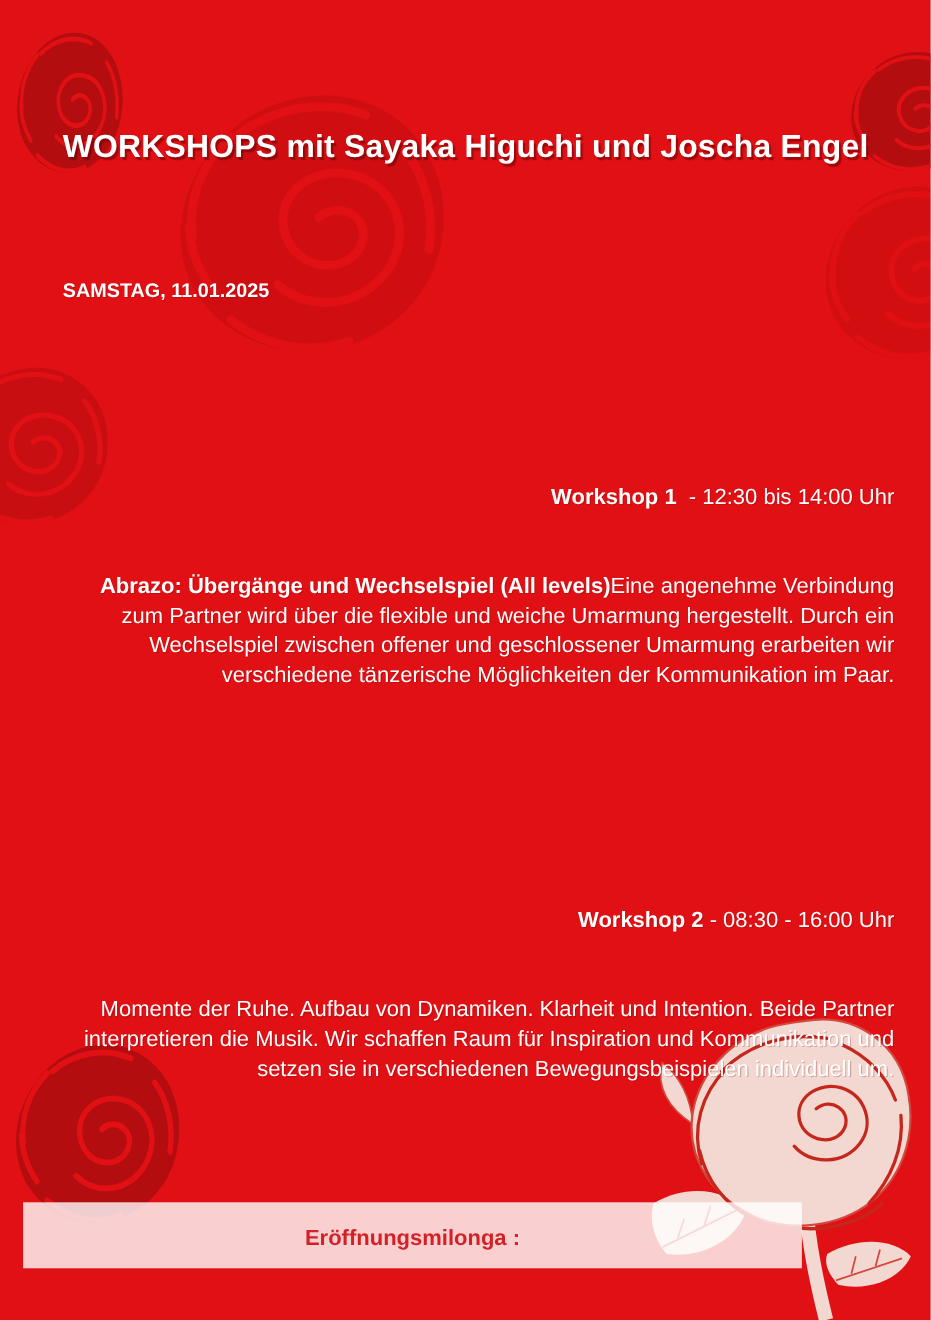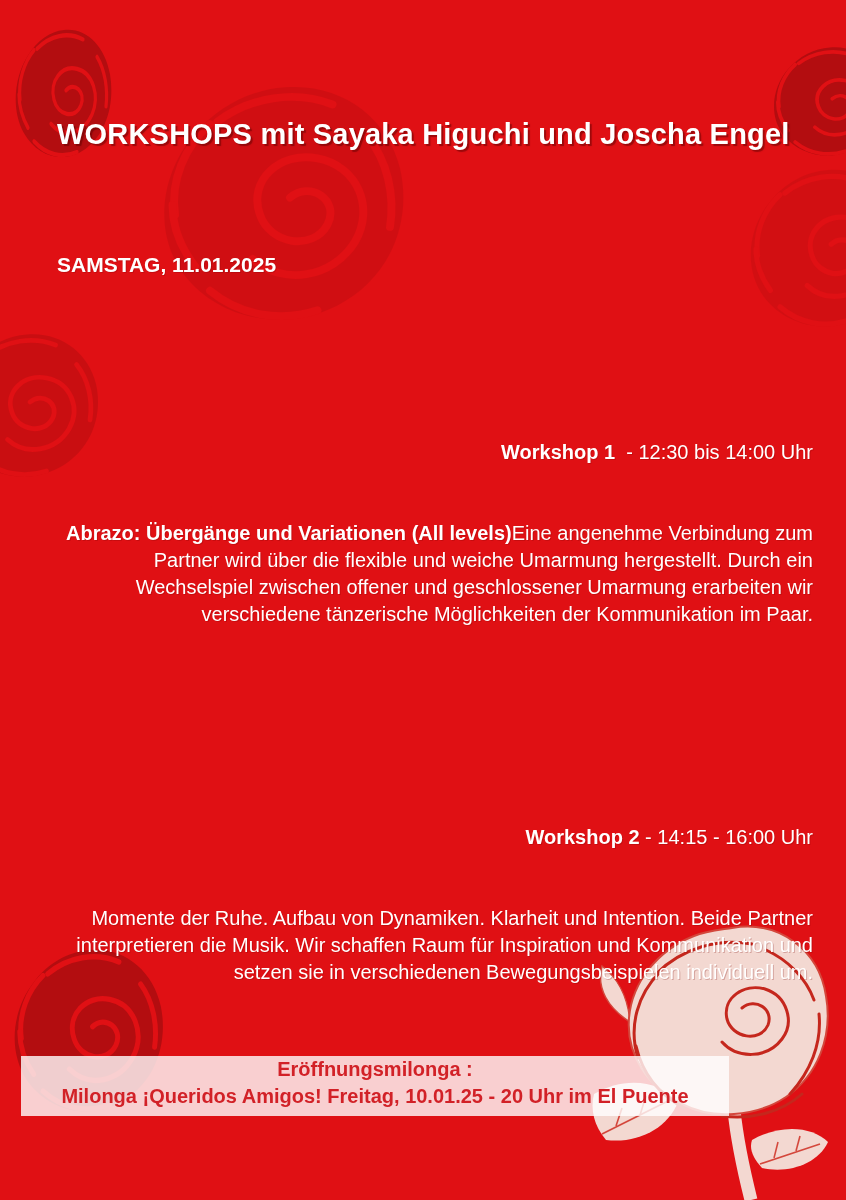--- a/index.html
+++ b/index.html
@@ -12,29 +12,29 @@
   .content {
     position:absolute; left:57px; top:60px; width:756px; z-index:3;
     font-size:20px; line-height:27px; white-space:pre-wrap;
     text-shadow:1px 1px 0 rgba(120,0,0,0.25);
   }
   .title {
     font-size:29px; font-weight:bold; line-height:40px; white-space:nowrap;
     margin:0 0 16px 0; letter-spacing:0.2px;
     text-shadow:2px 2px 1px rgba(90,0,0,0.5);
   }
-  .day-heading { font-weight:bold; font-size:21px; margin:0 0 26px 0; }
+  .day-heading { font-weight:bold; font-size:18px; margin:0 0 26px 0; }
   .ws { margin:0 0 7px 0;text-align:right; }
   .b { font-weight:bold; }
   .blk { display:block; }
   .band {
-    position:absolute; left:21px; top:1056px; width:708px; height:60px;
+    position:absolute; left:21px; top:1093px; width:708px; height:60px;
     background:rgba(255,255,255,0.80); z-index:4;
     text-align:center; color:#d22127; font-weight:bold;
-    font-size:20px; line-height:27px; padding-top:0; box-sizing:border-box;
+    font-size:20px; line-height:27px; padding-top:20px; box-sizing:border-box;
   }
   .pink-rose { position:absolute; left:556px; top:912px; z-index:1; }
   svg.rose, svg.pink-rose { display:block; }
 </style>
 </head>
 <body>
 
 <div class="poster">
 
   <svg width="0" height="0" style="position:absolute">
@@ -97,25 +97,25 @@
     </g>
   </svg>
 
   <div class="content">
     <h1 class="title">WORKSHOPS mit Sayaka Higuchi und Joscha Engel</h1>
 
     <div class="day-heading">SAMSTAG, 11.01.2025</div>
 
     <div class="ws">
       <div><span class="b">Workshop 1</span><span>  - 12:30 bis 14:00 Uhr</span></div>
-      <div><span class="b">Abrazo: Übergänge und Variationen (All levels)</span><span>Eine angenehme Verbindung zum Partner wird über die flexible und weiche Umarmung hergestellt. Durch ein Wechselspiel zwischen offener und geschlossener Umarmung erarbeiten wir verschiedene tänzerische Möglichkeiten der Kommunikation im Paar.</span></div>
+      <div><span class="b">Abrazo: Übergänge und Wechselspiel (All levels)</span><span>Eine angenehme Verbindung zum Partner wird über die flexible und weiche Umarmung hergestellt. Durch ein Wechselspiel zwischen offener und geschlossener Umarmung erarbeiten wir verschiedene tänzerische Möglichkeiten der Kommunikation im Paar.</span></div>
     </div>
 
     <div class="ws">
-      <div><span class="b">Workshop 2</span><span> - 14:15 - 16:00 Uhr</span></div>
+      <div><span class="b">Workshop 2</span><span> - 08:30 - 16:00 Uhr</span></div>
       <div><span>Momente der Ruhe. Aufbau von Dynamiken. Klarheit und Intention. Beide Partner interpretieren die Musik. Wir schaffen Raum für Inspiration und Kommunikation und setzen sie in verschiedenen Bewegungsbeispielen individuell um.</span></div>
     </div>
 
     <div class="ws">
       
       
     </div>
 
     
 
@@ -123,16 +123,15 @@
 
     
 
     
 
     
   </div>
 
   <div class="band">
     <div>Eröffnungsmilonga :</div>
-    <div>Milonga ¡Queridos Amigos! Freitag, 10.01.25 - 20 Uhr im El Puente</div>
   </div>
 
 </div>
 
 </body></html>

